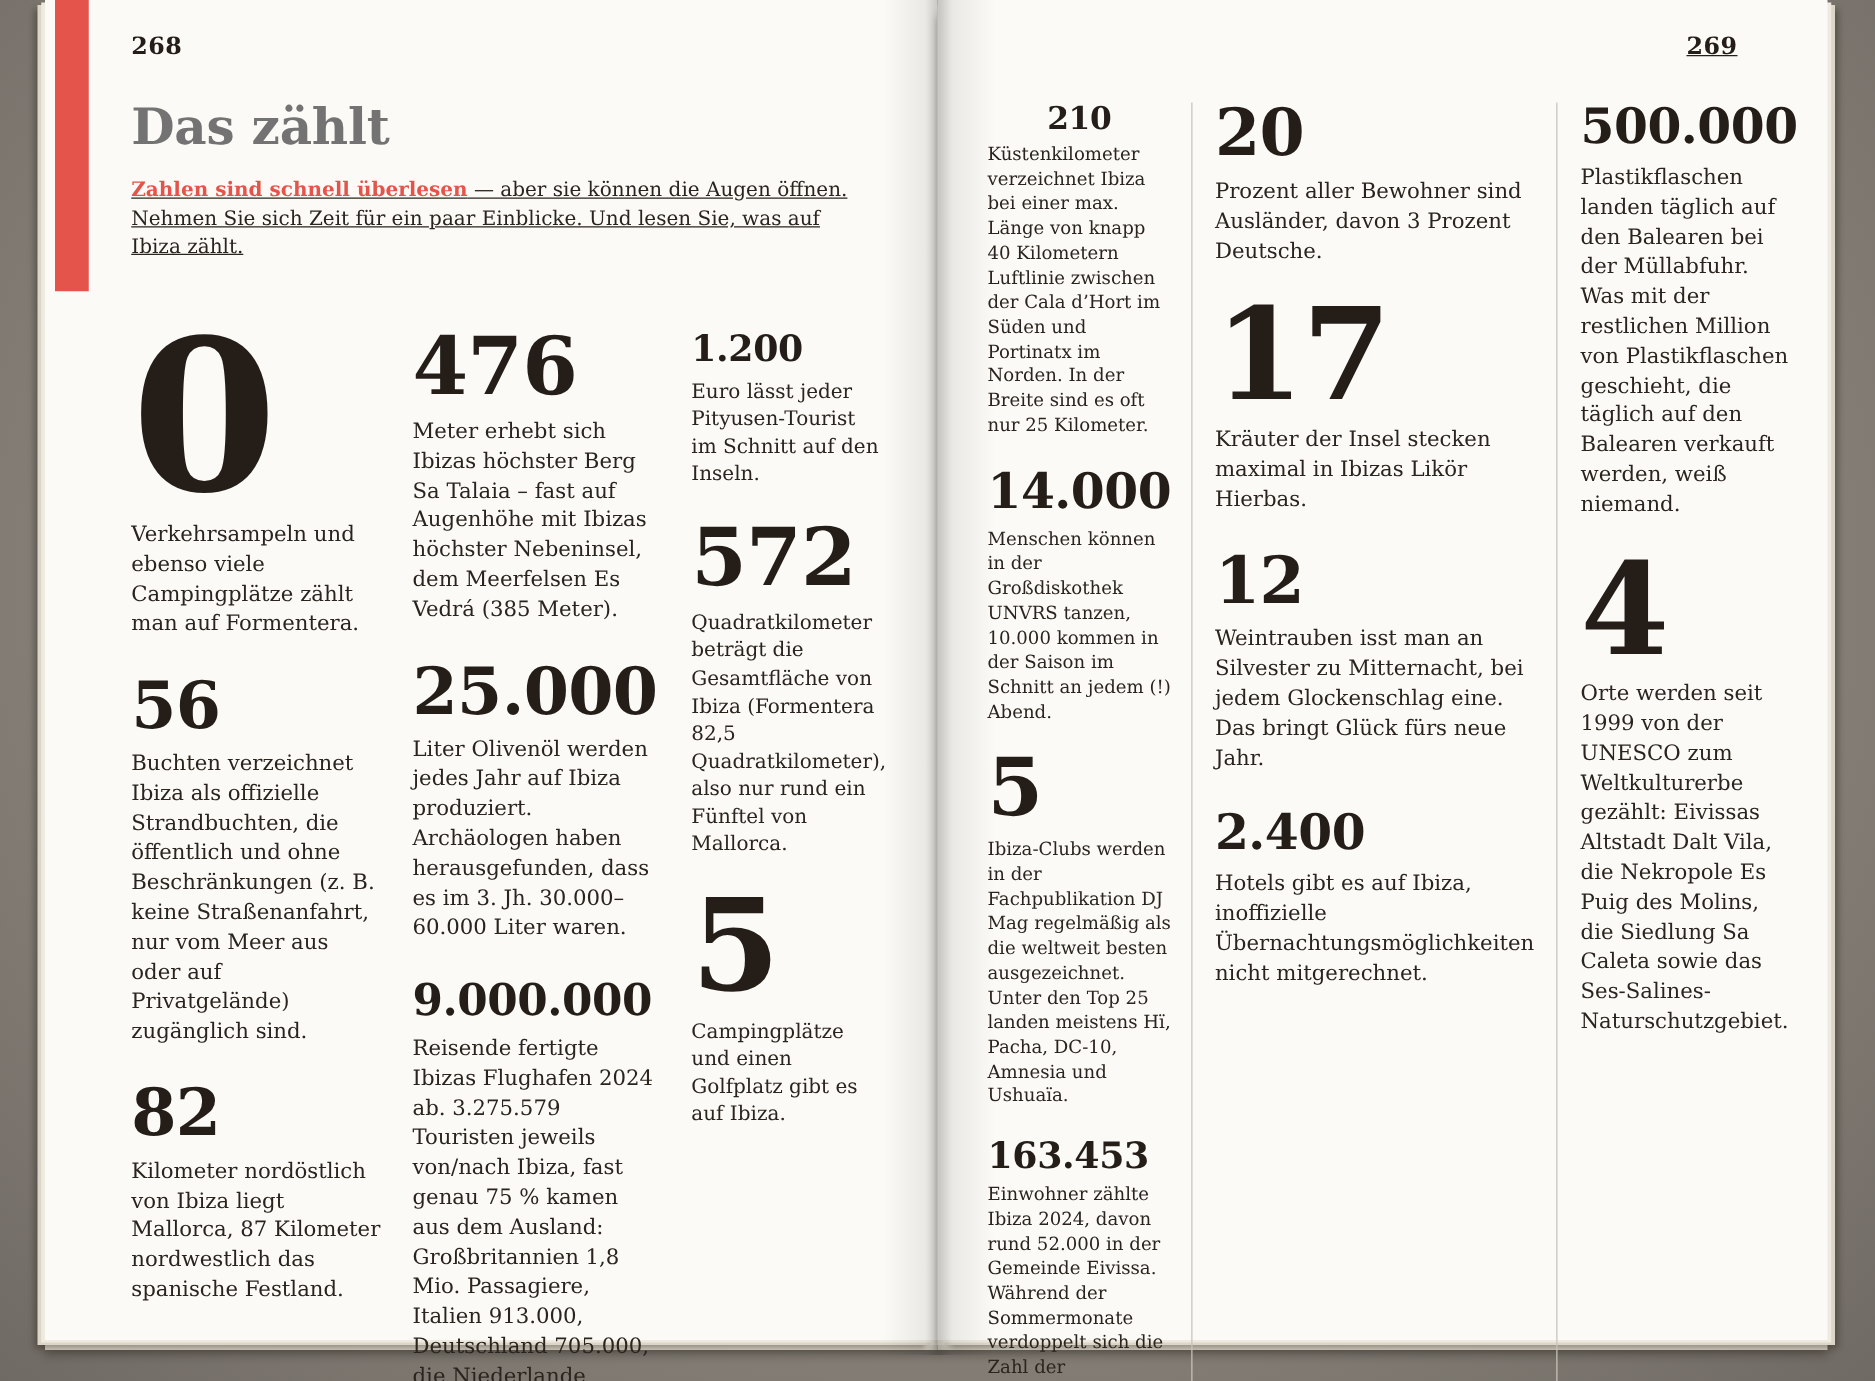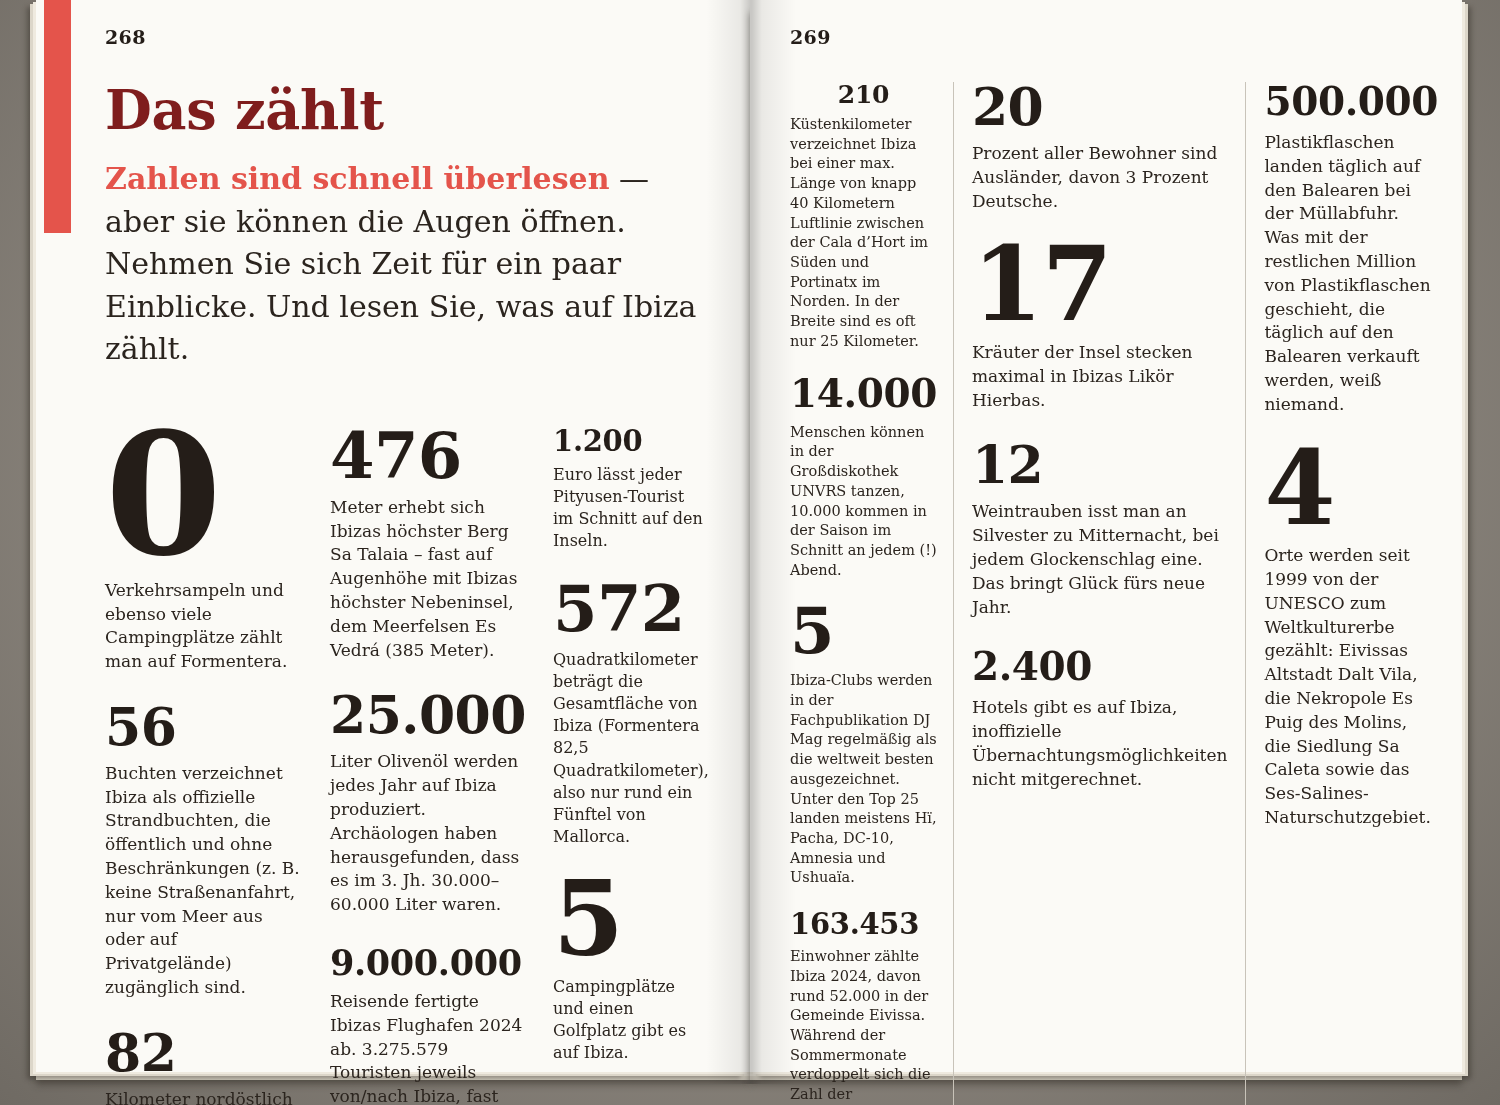--- a/index.html
+++ b/index.html
@@ -49,25 +49,25 @@
 
   .accent-bar {
     position: absolute; left: 8px; top: 0; width: 27px; height: 233px;
     background: var(--accent, #e4544b);
   }
 
   .inner-left { padding: 26px 50px 0 69px; position: relative; }
   .inner-right { padding: 26px 72px 0 40px; position: relative; }
 
   .pagenum { font-size: 19px; font-weight: bold; letter-spacing: .02em; color: #241d18; }
-  .pagenum-right { text-align: left; }
-
-  .title { margin-top: 30px; font-size: 54px; font-weight: bold; color: #7f1d1d; letter-spacing: -0.005em; }
-
-  .intro { margin-top: 16px; font-size: 30px; line-height: 1.42; max-width: 600px; color: #2b241e; }
+  .pagenum-right { text-align: right; text-decoration: underline; }
+
+  .title { margin-top: 30px; font-size: 40px; font-weight: bold; color: #737373; letter-spacing: -0.005em; }
+
+  .intro { margin-top: 16px; font-size: 16px; line-height: 1.42; max-width: 600px; color: #2b241e; text-decoration: underline; }
   .intro .hl { color: var(--accent, #e4544b); font-weight: bold; }
 
   .lcols { display: flex; margin-top: 56px; gap: 25px; }
   .lcol1 { flex: 0 0 200px; }
   .lcol2 { flex: 0 0 198px; }
   .lcol3 { flex: 0 0 147px; }
 
   .rcols { display: flex; margin-top: 34px; min-height: 952px; }
   .rcol1 { flex: 0 0 158px; padding-right: 16px; }
   .rcol2 { flex: 0 0 228px; padding: 0 18px; border-left: 1px solid #c8c3b9; }

